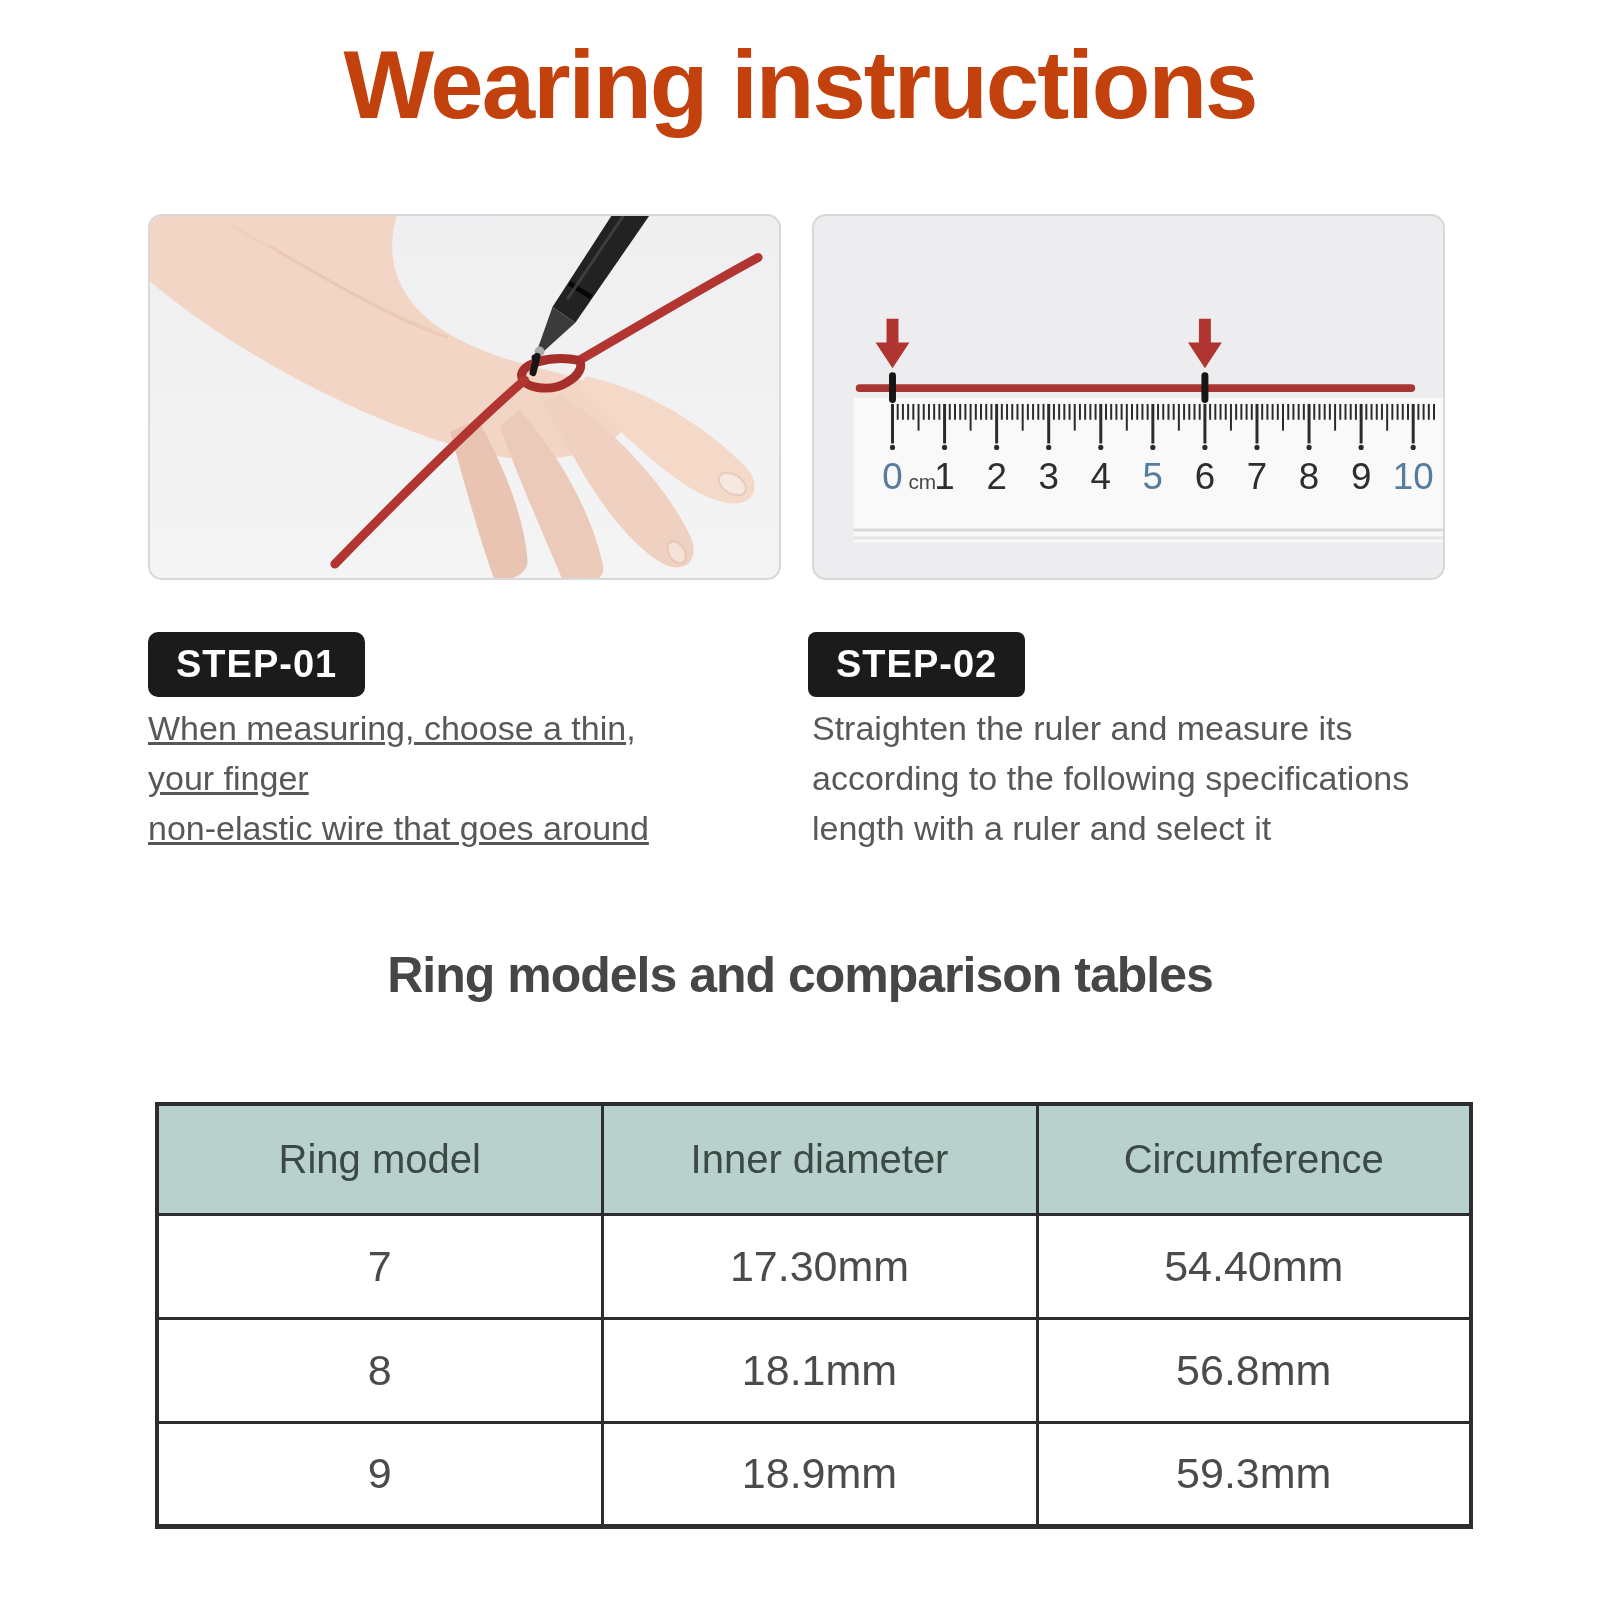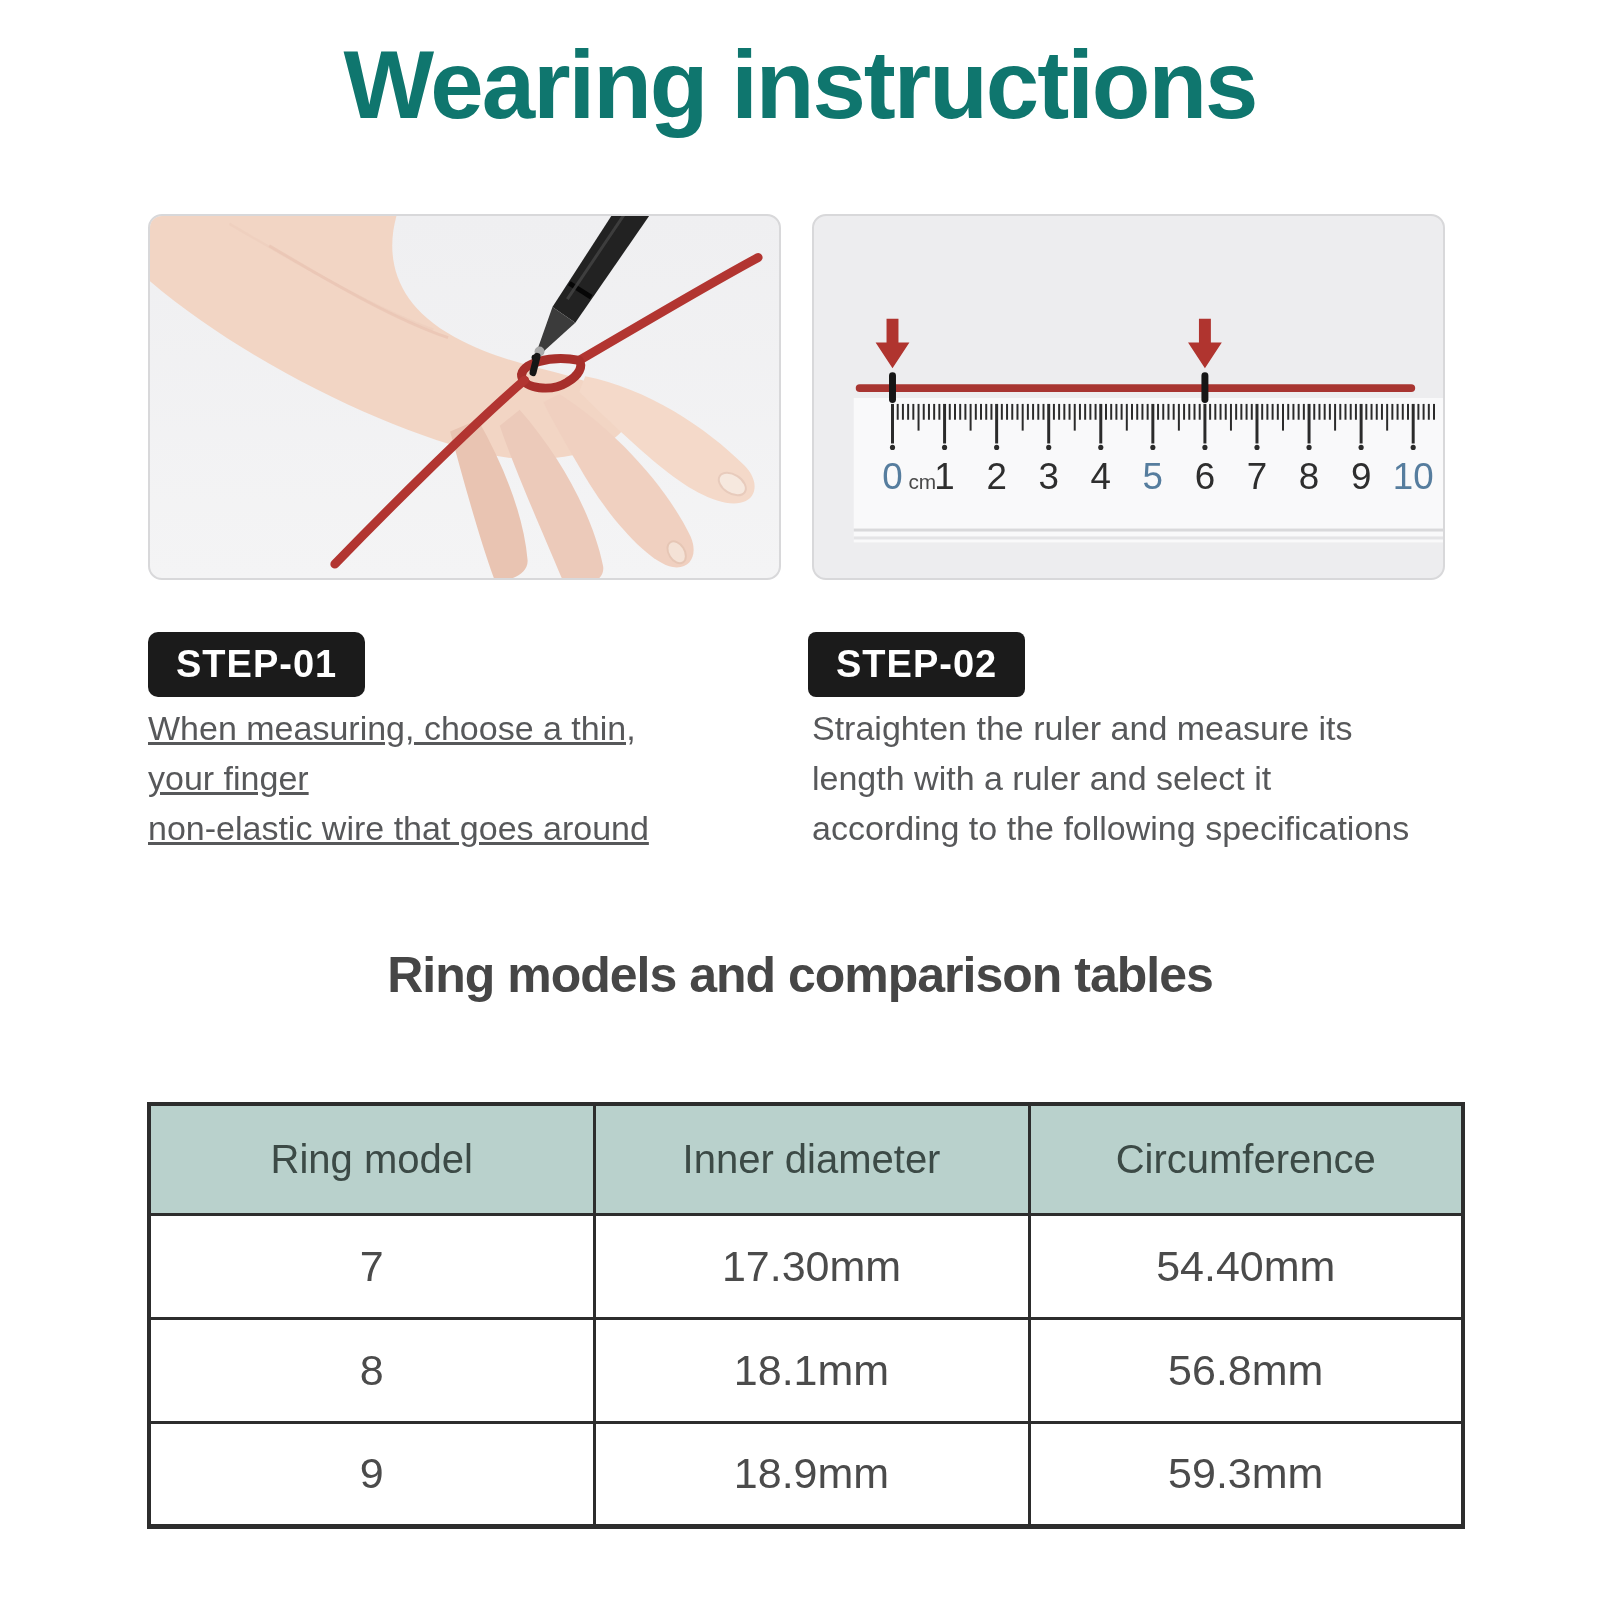--- a/index.html
+++ b/index.html
@@ -3,21 +3,21 @@
 <meta charset="utf-8">
 <style>
   * { margin:0; padding:0; box-sizing:border-box; }
   html,body { background:#ffffff; }
   .page {
     position:relative; width:1600px; height:1600px; background:#ffffff;
     font-family:"Liberation Sans","DejaVu Sans",sans-serif; overflow:hidden;
   }
   .main-title {
     position:absolute; top:30px; left:0; width:100%; text-align:center;
-    font-size:96px; font-weight:700; color:#0f766e; letter-spacing:-2px;
+    font-size:96px; font-weight:700; color:#c2410c; letter-spacing:-2px;
   }
   .panel {
     position:absolute; top:214px; width:633px; height:366px;
     border:2px solid #d8d8da; border-radius:14px; overflow:hidden;
   }
   .panel-left  { left:148px; background:linear-gradient(180deg,#efeff1 0%,#f4f4f5 100%); }
   .panel-right { left:812px; background:#ededef; }
   .panel svg { display:block; width:629px; height:362px; }
   .step-badge {
     position:absolute; top:632px; height:65px; background:#1b1b1b; color:#ffffff;
@@ -28,21 +28,21 @@
   .badge-2 { left:808px;border-radius:8px; }
   .step-text { position:absolute; top:703px; font-size:34px; color:#57585a; line-height:50px; }
   .step-text .line { white-space:nowrap; }
   .text-1 { left:148px;text-decoration:underline; }
   .text-2 { left:812px; }
   .section-title {
     position:absolute; top:946px; left:0; width:100%; text-align:center;
     font-size:50px; font-weight:700; color:#464646; letter-spacing:-1px;
   }
   .ring-table {
-    position:absolute; top:1102px; left:147px; width:1314px;
+    position:absolute; top:1102px; left:155px; width:1314px;
     border-collapse:collapse; table-layout:fixed;
     border:4px solid #2d2d2d;
     padding-left:36px;
   }
   .ring-table th, .ring-table td { border:3px solid #2d2d2d; text-align:center; vertical-align:middle; }
   .ring-table th { background:#b9d1cc; height:110px; font-size:40px; font-weight:400; color:#3c4a46; }
   .ring-table td { background:#ffffff; height:104px; font-size:43px; font-weight:400; color:#4b4b4b; }
   .ring-table tr:last-child td { border-bottom:5px solid #2d2d2d; }
   svg text { font-family:"Liberation Sans","DejaVu Sans",sans-serif; }
 </style>
@@ -233,22 +233,22 @@
   <div class="step-badge badge-1">STEP-01</div>
   <div class="step-badge badge-2">STEP-02</div>
 
   <div class="step-text text-1">
     <div class="line">When measuring, choose a thin,</div>
     <div class="line">your finger</div>
     <div class="line">non-elastic wire that goes around</div>
   </div>
   <div class="step-text text-2">
     <div class="line">Straighten the ruler and measure its</div>
+    <div class="line">according to the following specifications</div>
     <div class="line">length with a ruler and select it</div>
-    <div class="line">according to the following specifications</div>
   </div>
 
   <h2 class="section-title">Ring models and comparison tables</h2>
 
   <table class="ring-table">
     <colgroup>
         <col style="width:445px">
         <col style="width:435px">
         <col style="width:434px">
       </colgroup>

